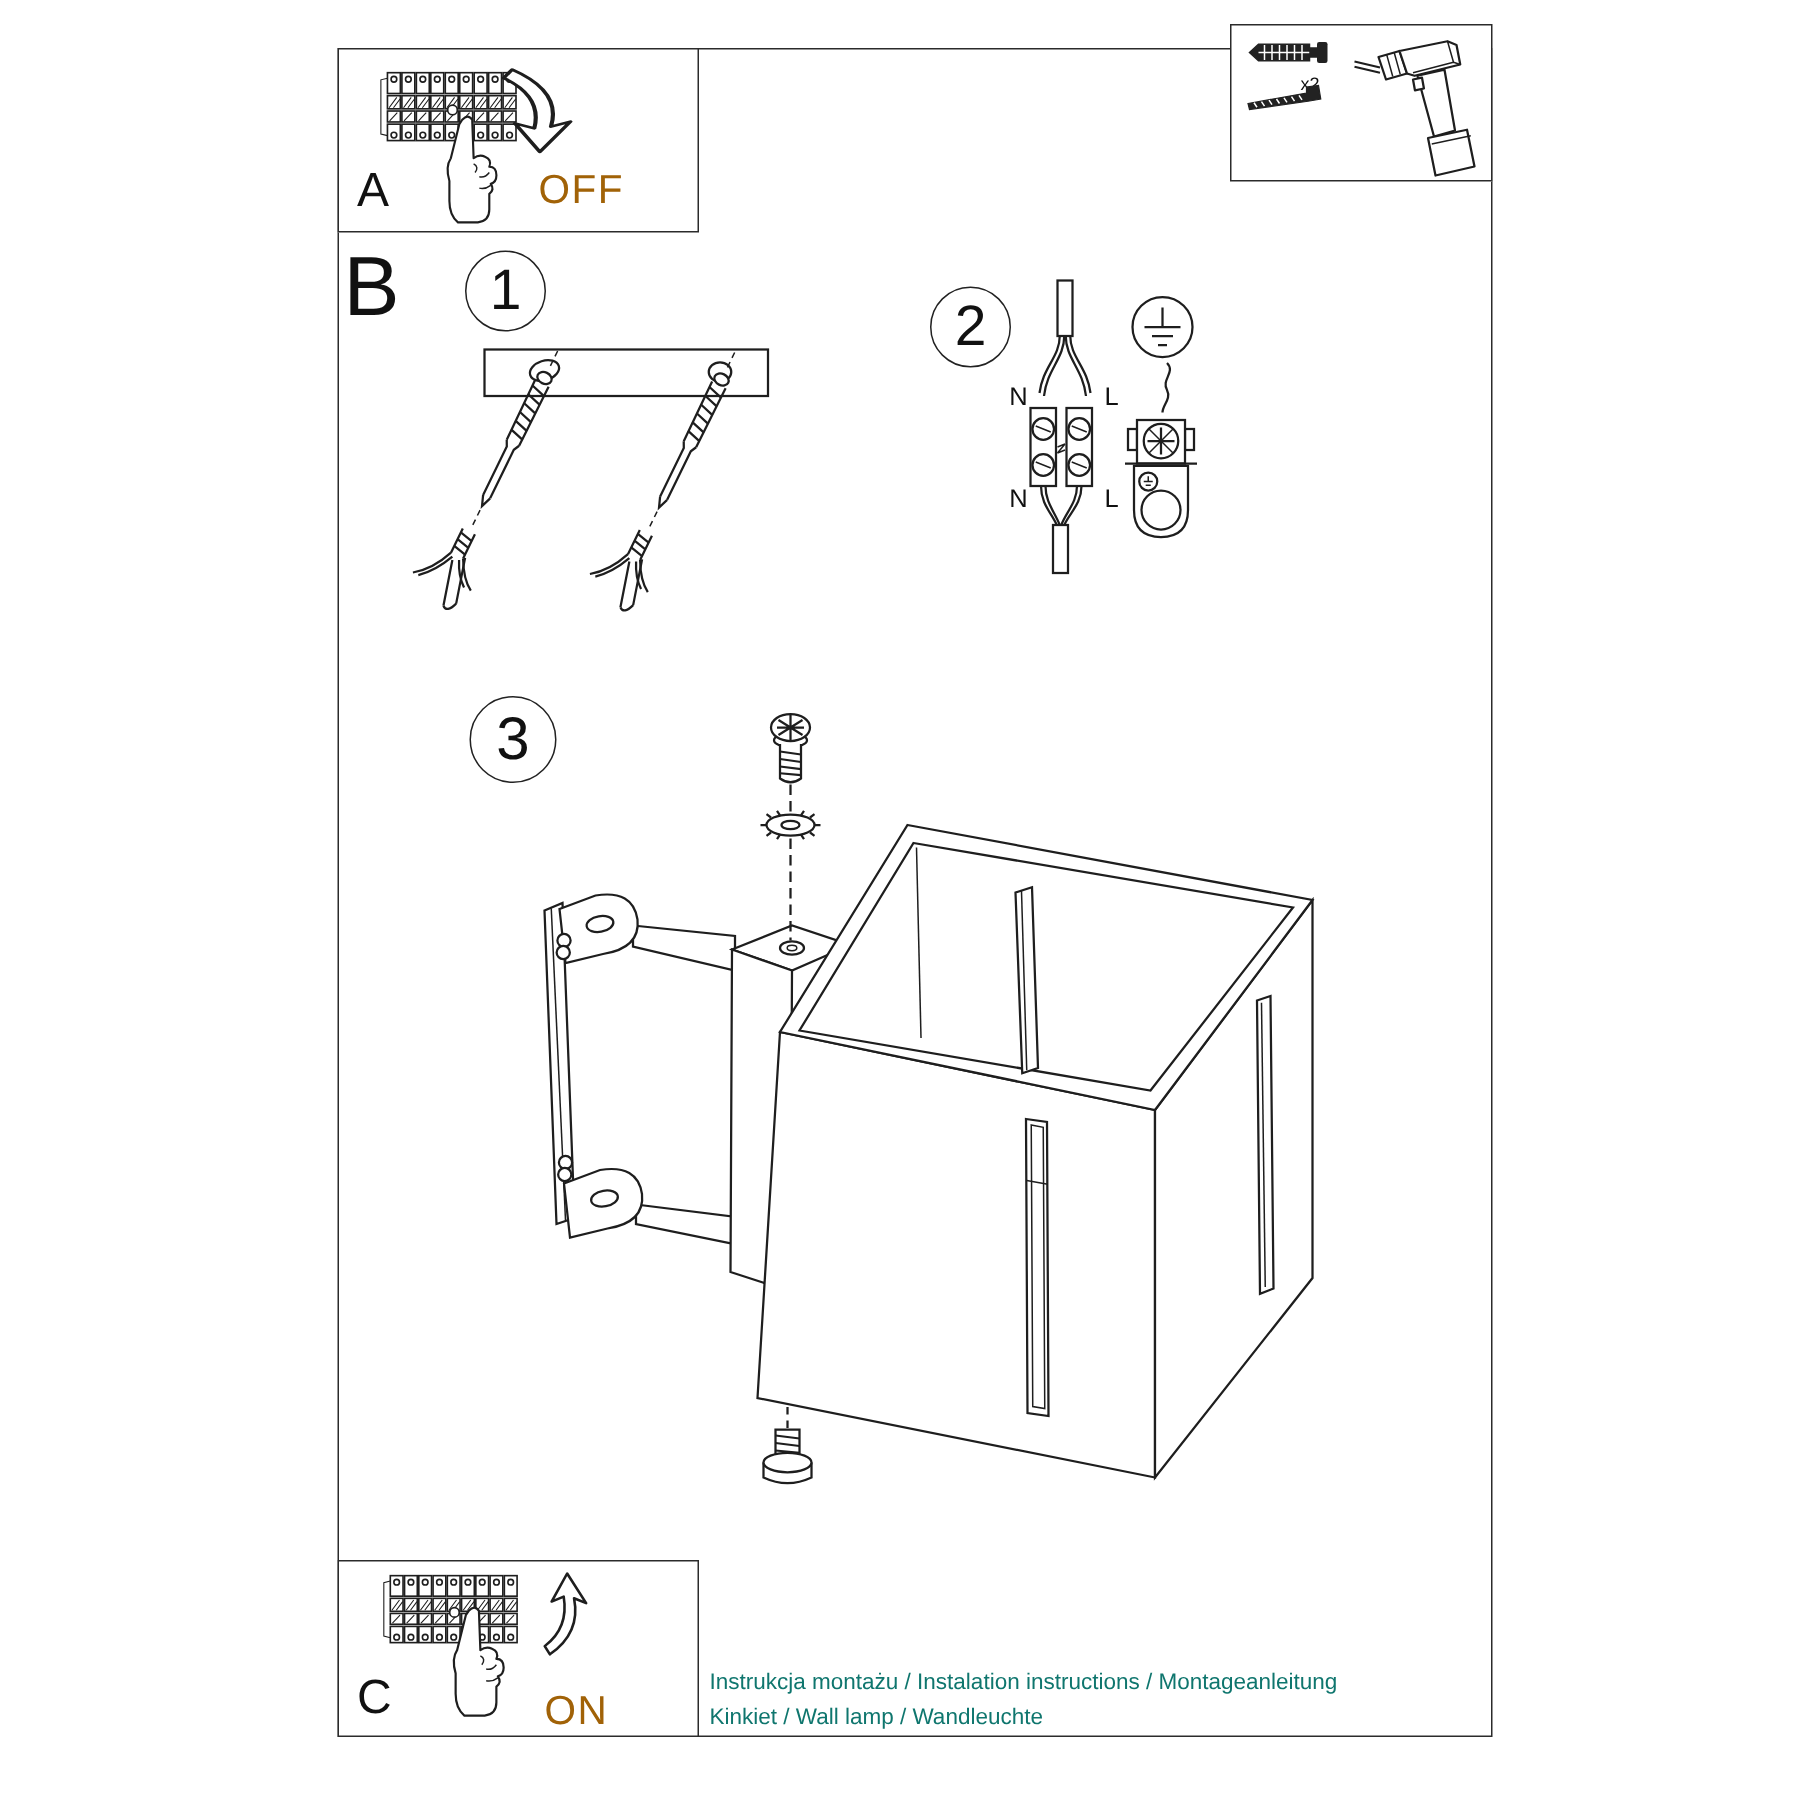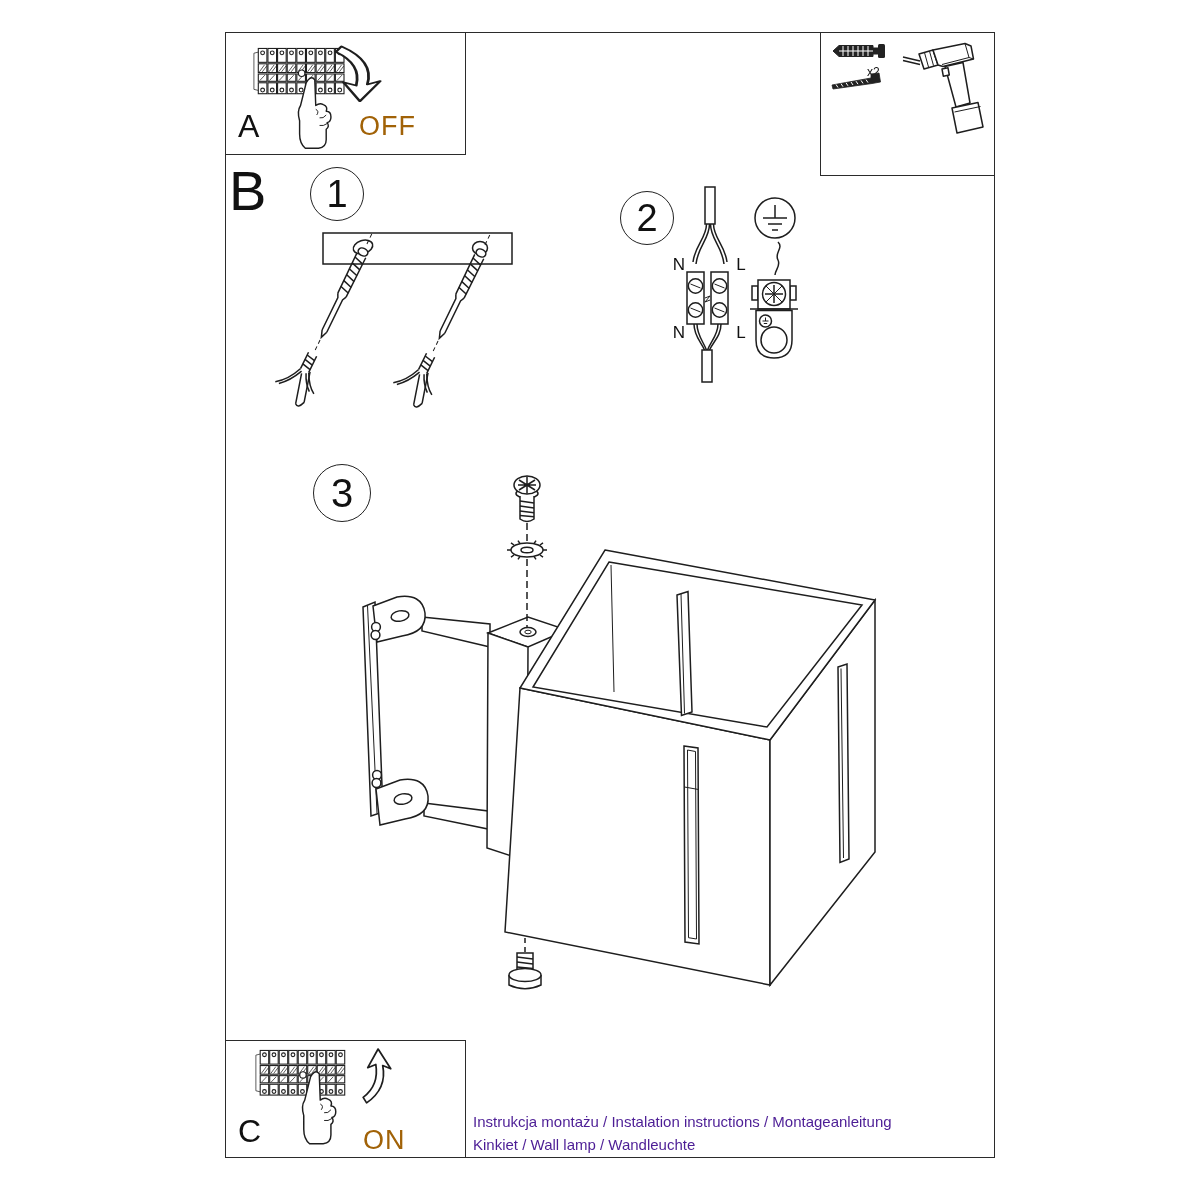--- a/index.html
+++ b/index.html
@@ -5,21 +5,21 @@
   html,body{margin:0;padding:0;background:#fff;}
   body{width:1200px;height:1200px;font-family:"Liberation Sans",sans-serif;color:#1c1c1c;overflow:hidden;}
   .sheet{position:relative;width:1200px;height:1200px;background:#fff;}
   .abs{position:absolute;}
   .frame{border:1.6px solid #2b2b2b;box-sizing:border-box;background:transparent;}
   .box{border:1.6px solid #2b2b2b;box-sizing:border-box;background:#fff;}
   .lbl-letter{font-size:32px;color:#111;}
   .lbl-section{font-size:56px;color:#111;}
   .lbl-state{font-size:27px;letter-spacing:1px;color:#a16207;}
   .circle-num{border:1.7px solid #222;border-radius:50%;background:#fff;display:flex;align-items:center;justify-content:center;color:#111;}
-  .footer{font-size:15px;line-height:23px;color:#4c1d95;}
+  .footer{font-size:15px;line-height:23px;color:#0f766e;}
   svg{display:block;overflow:visible;}
   svg text{font-family:"Liberation Sans",sans-serif;fill:#111;}
   .wh{fill:#fff;stroke:#1e1e1e;stroke-width:1.5;}
   .ln{fill:none;stroke:#1e1e1e;stroke-width:1.5;}
   .thin{stroke-width:1;}
 </style>
 </head>
 <body>
 
 <div class="sheet">
@@ -87,21 +87,21 @@
           <use href="#hand"></use>
         </g>
       <g transform="translate(108,10) scale(1.85,1.12)">
           <use href="#arrow-down"></use>
         </g>
     </svg>
     <div class="abs lbl-letter" style="left:12px;top:75px;">A</div>
     <div class="abs lbl-state" style="left:133px;top:78px;">OFF</div>
   </div>
 
-  <div class="abs box" style="left:820px;top:32px;width:175px;height:144px;">
+  <div class="abs box" style="left:820px;top:16px;width:175px;height:105px;">
     <svg width="175" height="116" viewBox="0 0 175 116">
       <g>
         <path d="M12,18 L18,12.5 L52,12.5 L52,23.5 L18,23.5 Z" fill="#222" stroke="#222" stroke-width="1"></path>
         <path d="M22,13 L22,23 M27,13 L27,23 M32,13 L32,23 M37,13 L37,23 M42,13 L42,23 M47,13 L47,23 M18,18 L52,18" stroke="#fff" stroke-width="1" fill="none"></path>
         <rect x="52" y="14.5" width="5" height="7" fill="#222"></rect>
         <rect x="57" y="11" width="7" height="14" rx="1.5" fill="#222"></rect>
       </g>
       <text x="46" y="43" font-size="12">x2</text>
       <g>
         <path d="M11,52 L50,45 L50,41 L58,40 L59.5,49 L51,50.5 L12,56 Z" fill="#222" stroke="#222" stroke-width="0.8"></path>

